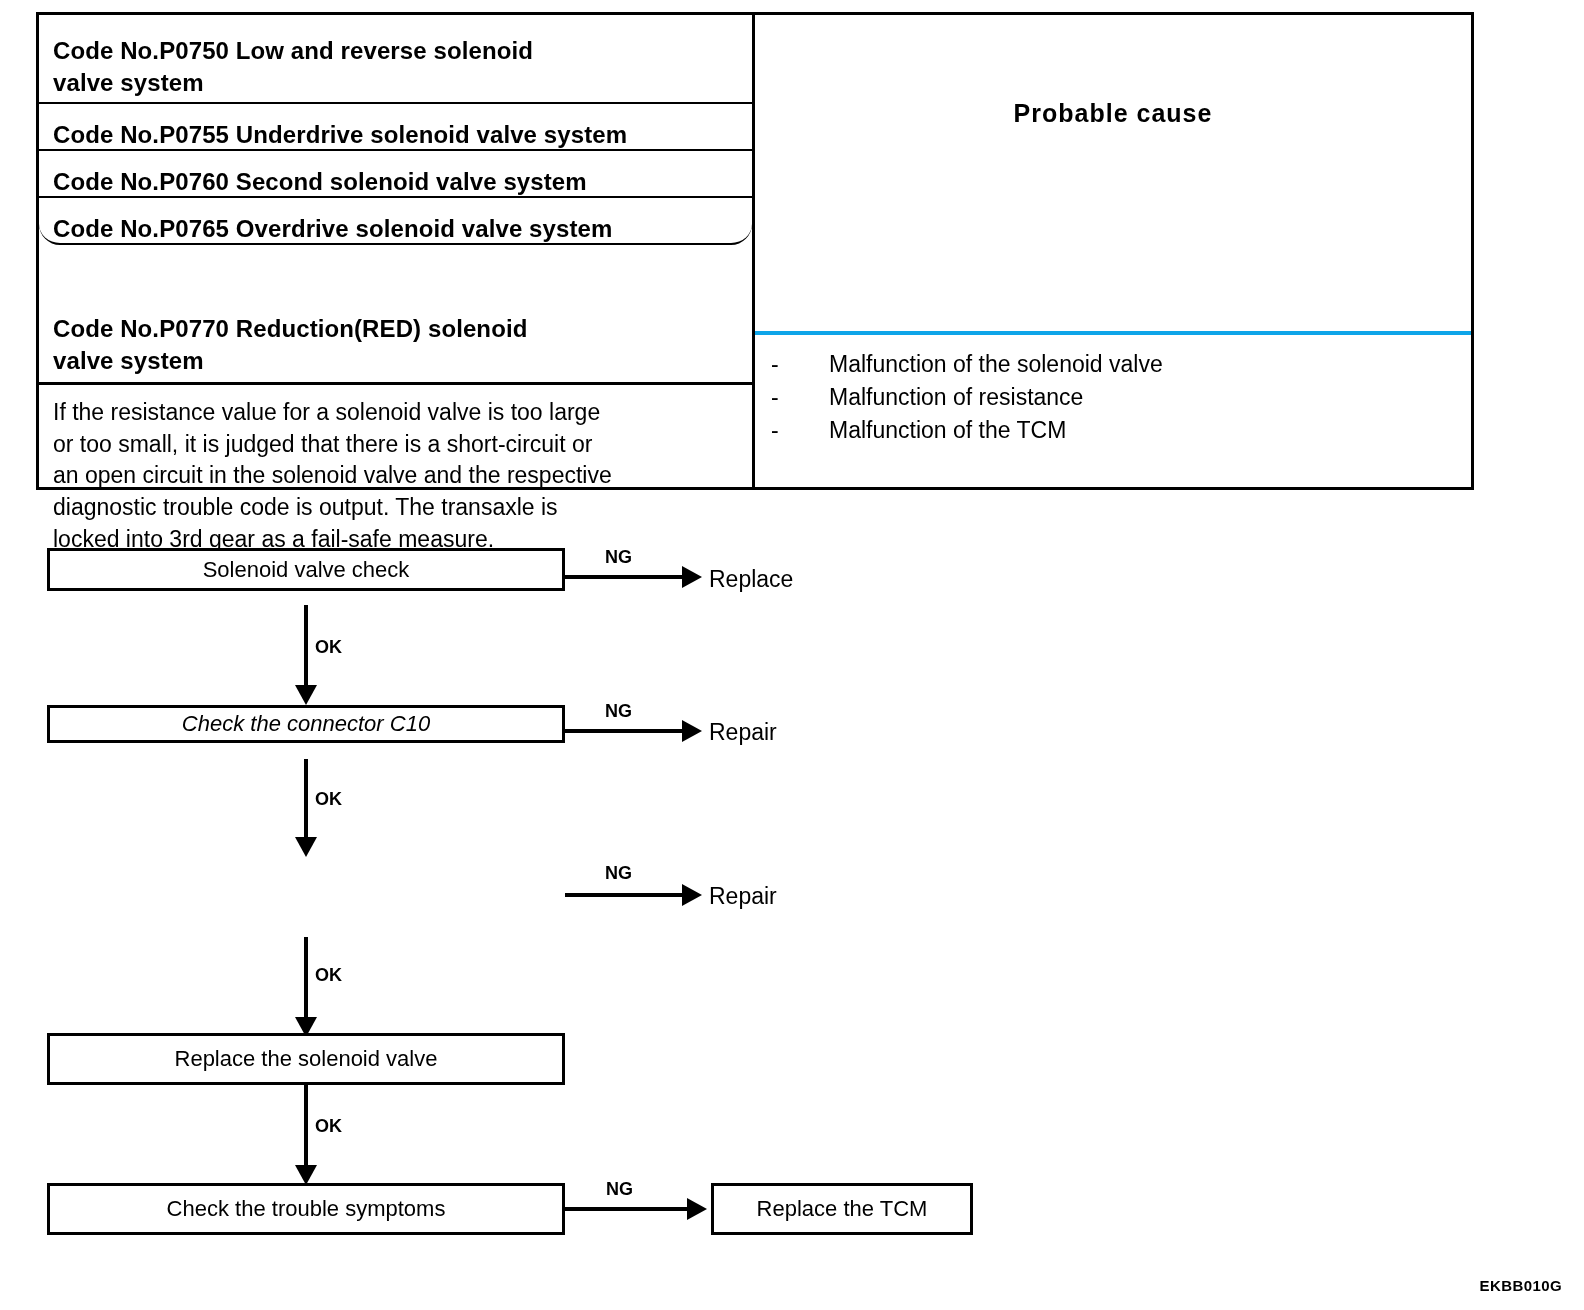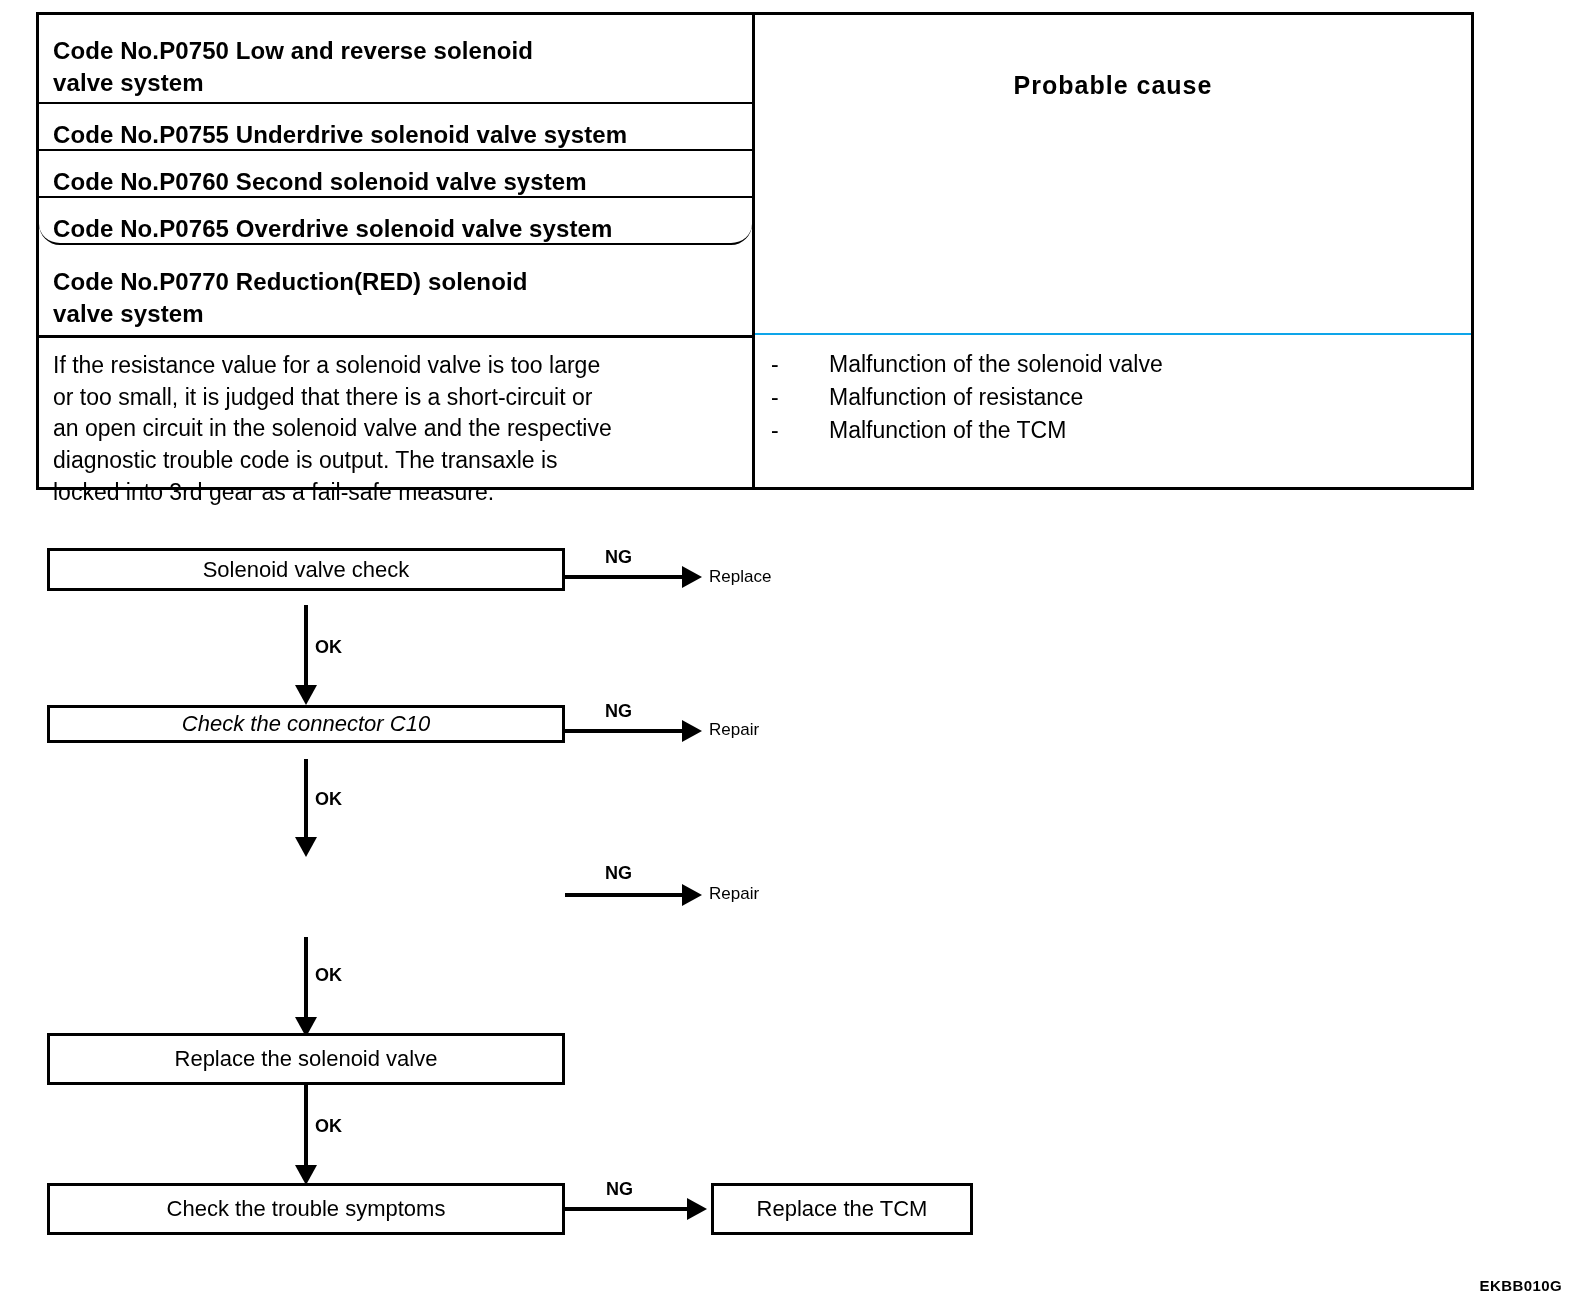--- a/index.html
+++ b/index.html
@@ -56,41 +56,41 @@
     font-size: 24px;
     font-weight: bold;
     line-height: 1.33;
     letter-spacing: 0.1px;
     white-space: pre-line;
   }
   .code-row.r1 { height: 89px; }
   .code-row.r2 { height: 47px; }
   .code-row.r3 { height: 47px; }
   .code-row.r4 { height: 47px; border-radius: 21px; }
-  .code-row.r5 { height: 93px; border-bottom: 3px solid #000; }
+  .code-row.r5 { height: 93px; border-bottom: 3px solid #000; margin-top: 47px; }
 
   .desc-cell {
     flex: 1;
     padding: 12px 0 0 14px;
     box-sizing: border-box;
   }
   .desc-cell .desc-text {
     font-size: 23px;
     line-height: 1.38;
     white-space: pre-line;
   }
 
   .cause-head {
     height: 320px;
     box-sizing: border-box;
-    border-bottom: 2px solid #0ea5e9;
+    border-bottom: 4px solid #0ea5e9;
     display: flex;
     align-items: flex-start;
     justify-content: center;
-    padding-top: 56px;
+    padding-top: 84px;
   }
   .cause-head .cause-title {
     font-size: 25px;
     font-weight: bold;
     letter-spacing: 1px;
   }
   .cause-body {
     flex: 1;
     box-sizing: border-box;
     padding: 14px 0 0 16px;
@@ -161,21 +161,21 @@
   }
   .edge-label {
     position: absolute;
     font-size: 18px;
     font-weight: bold;
     line-height: 1;
     white-space: nowrap;
   }
   .term-label {
     position: absolute;
-    font-size: 17px;
+    font-size: 23px;
     line-height: 1;
     white-space: nowrap;
   }
 
   .fig-code {
     position: absolute;
     right: 22px;
     bottom: 16px;
     font-size: 15px;
     font-weight: bold;

